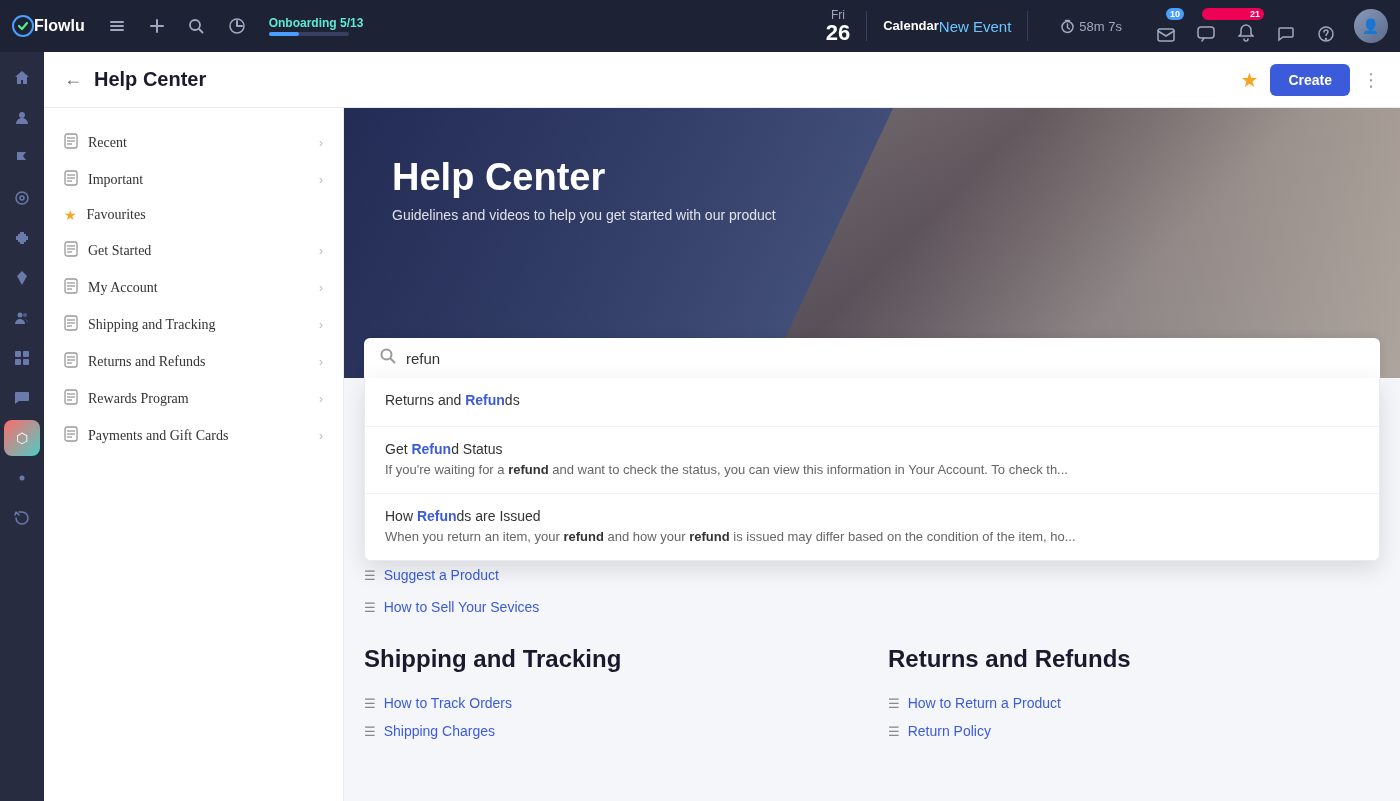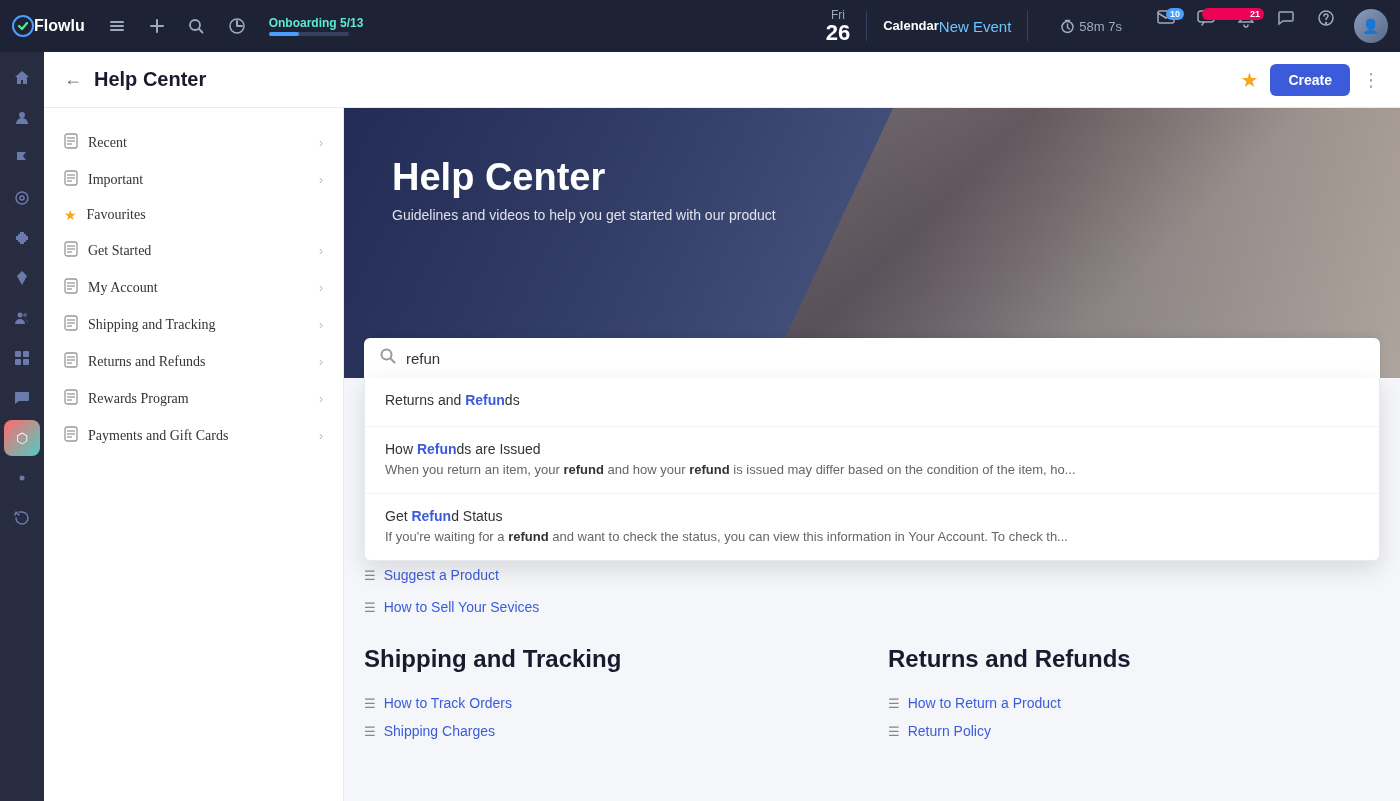--- a/index.html
+++ b/index.html
@@ -58,21 +58,21 @@
     .topnav-calendar .cal-sub { color: #6bc5ff; font-size: 15px; }
 
     .topnav-timer {
       display: flex; align-items: center; gap: 4px;
       color: #a0a8c0; font-size: 13px; margin: 0 20px;
     }
 
     .topnav-badge-btn {
       position: relative;
       width: 32px; height: 32px;
-      display: flex; align-items: flex-start; justify-content: center;
+      display: flex; align-items: flex-end; justify-content: center;
       color: #a0a8c0; cursor: pointer;
     }
     .badge {
       position: absolute; top: -2px; right: -2px;
       background: #4a9eff; color: #fff;
       font-size: 9px; font-weight: 700;
       border-radius: 10px; padding: 1px 4px;
       min-width: 16px; text-align: center;
     }
     .badge.red { background: #e05; padding-left: 48px; }
@@ -612,26 +612,26 @@
               <input type="text" class="search-input" id="search-input-el" placeholder="Search..." value="refun" style="">
             </div>
           </div>
         </div>
 
         <div class="search-dropdown" id="search-dropdown">
         <div class="search-result-item">
               <div class="result-title">Returns and <span class="highlight">Refun</span>ds</div>
             </div>
             <div class="search-result-item">
+              <div class="result-title">Get <span class="highlight">Refun</span>d Status</div>
+              <div class="result-snippet">If you're waiting for a <span class="highlight">refund</span> and want to check the status, you can view this information in Your Account. To check th...</div>
+            </div>
+            <div class="search-result-item">
               <div class="result-title">How <span class="highlight">Refun</span>ds are Issued</div>
               <div class="result-snippet">When you return an item, your <span class="highlight">refund</span> and how your <span class="highlight">refund</span> is issued may differ based on the condition of the item, ho...</div>
-            </div>
-            <div class="search-result-item">
-              <div class="result-title">Get <span class="highlight">Refun</span>d Status</div>
-              <div class="result-snippet">If you're waiting for a <span class="highlight">refund</span> and want to check the status, you can view this information in Your Account. To check th...</div>
             </div>
           </div>
 
         <div class="content-body">
 
           <div class="get-started-section">
             <div class="get-started-title">Get Started</div>
             <div style="display:grid; grid-template-columns:1fr 1fr; gap: 0 32px;">
               <a class="article-link">
                 <span class="article-icon">☰</span>

